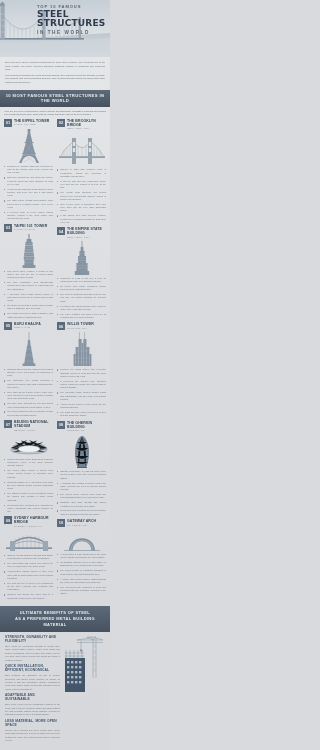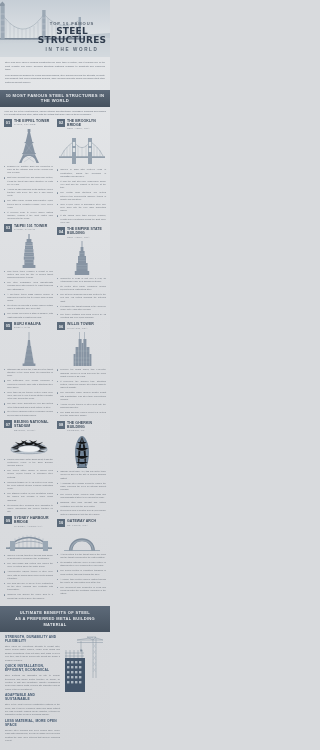--- a/index.html
+++ b/index.html
@@ -3,21 +3,21 @@
 <meta charset="utf-8">
 <style>
   html,body{margin:0;padding:0;background:#d8dadd;}
   body{width:110px;height:750px;overflow:hidden;font-family:"Liberation Sans",sans-serif;}
   #page{position:relative;width:110px;height:750px;background:linear-gradient(180deg,#e6e8ea 0%,#dcdee1 40%,#d6d8db 100%);}
 
   
   .hero{position:relative;height:57px;background:linear-gradient(160deg,#b9c2cb 0%,#cfd5da 45%,#e3e6e8 100%);overflow:hidden;}
   .hero .sky{position:absolute;inset:0;background:linear-gradient(180deg,#c6ced6 0%,#dfe3e6 70%,#e9ebed 100%);}
   .hero svg{position:absolute;left:0;top:0;}
-  .hero-title{position:absolute;right:3px;top:21px;width:70px;text-align:center;z-index:5;}
+  .hero-title{position:absolute;right:3px;top:4px;width:70px;text-align:left;z-index:5;}
   .t1{font-size:4.1px;letter-spacing:.9px;color:#5a6673;font-weight:bold;}
   .t2{font-size:9px;letter-spacing:.2px;color:#2f3c4d;font-weight:bold;line-height:1.05;margin:1px 0;font-family:"DejaVu Sans",sans-serif;}
   .t3{font-size:4.6px;letter-spacing:1.6px;color:#5a6673;font-weight:bold;}
 
   
   .intro{padding:4px 5px 3px;}
   .intro p{margin:0 0 2px;font-size:2.3px;line-height:1.55;color:#6a727c;text-align:justify;}
 
   
   .band{background:linear-gradient(180deg,#5d6a79 0%,#46525f 100%);color:#e7eaed;text-align:center;

